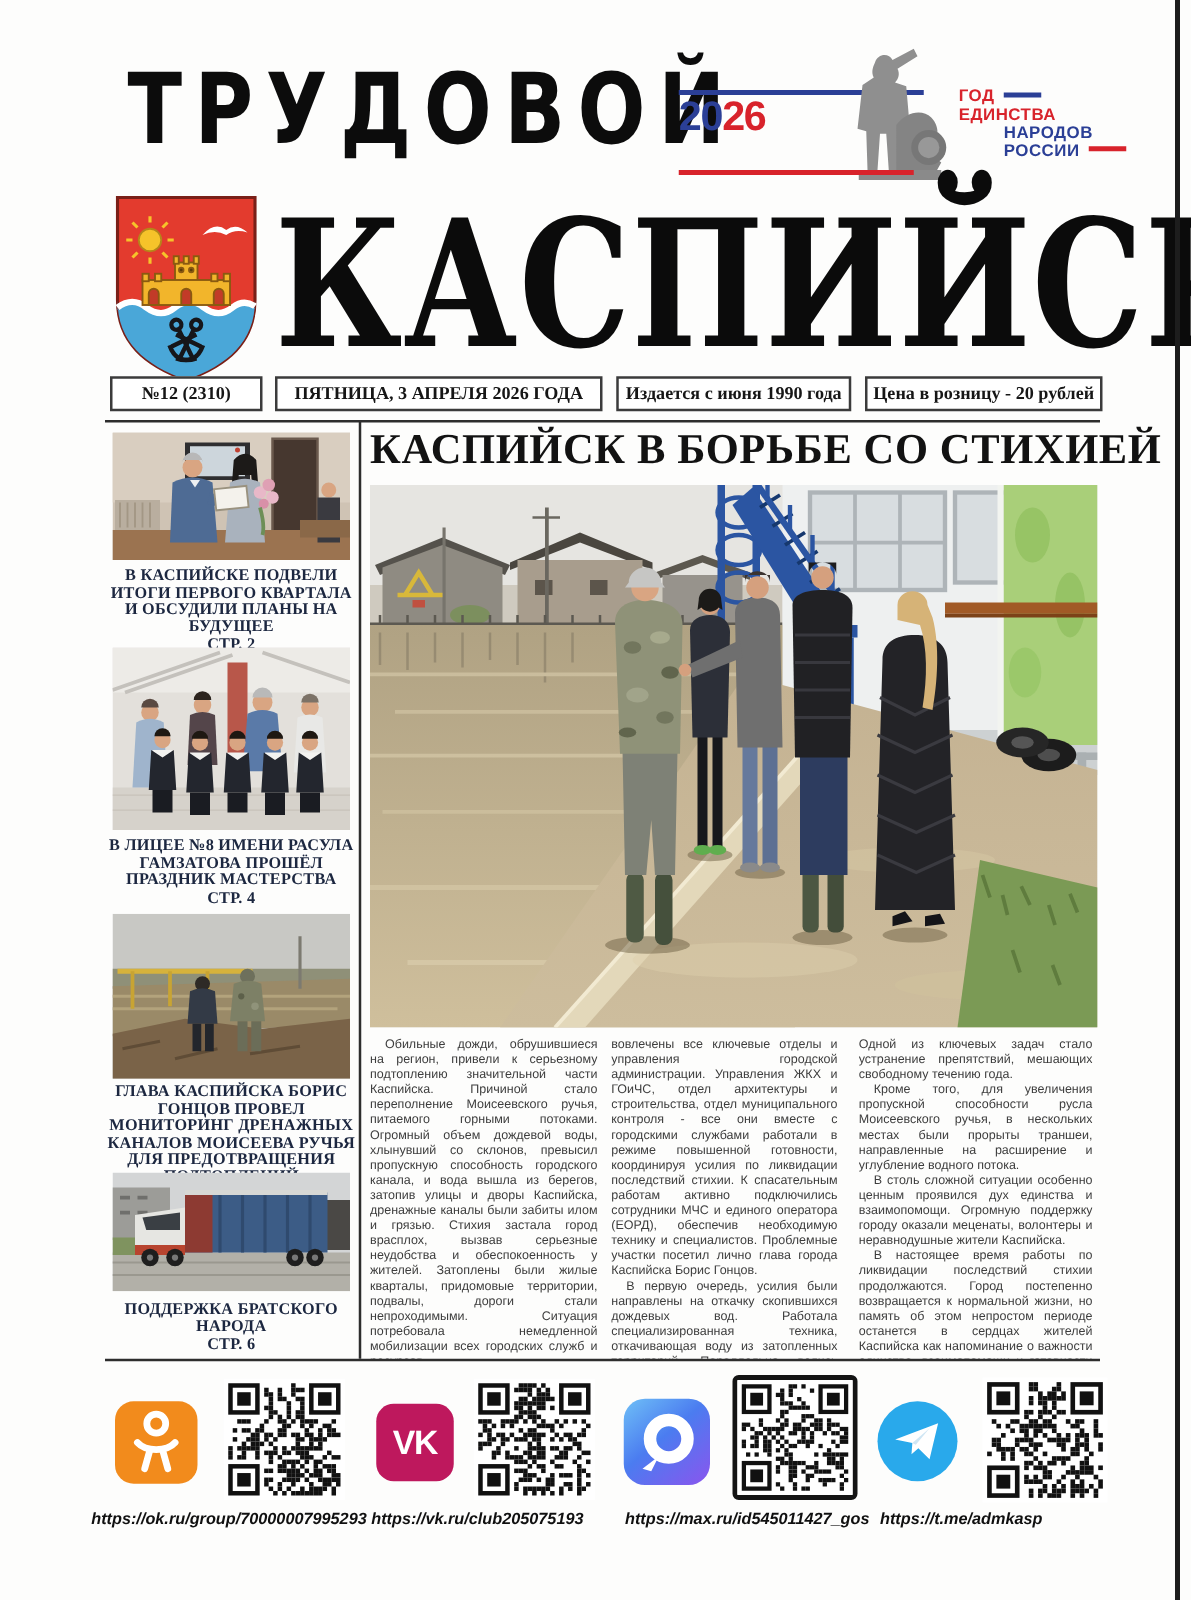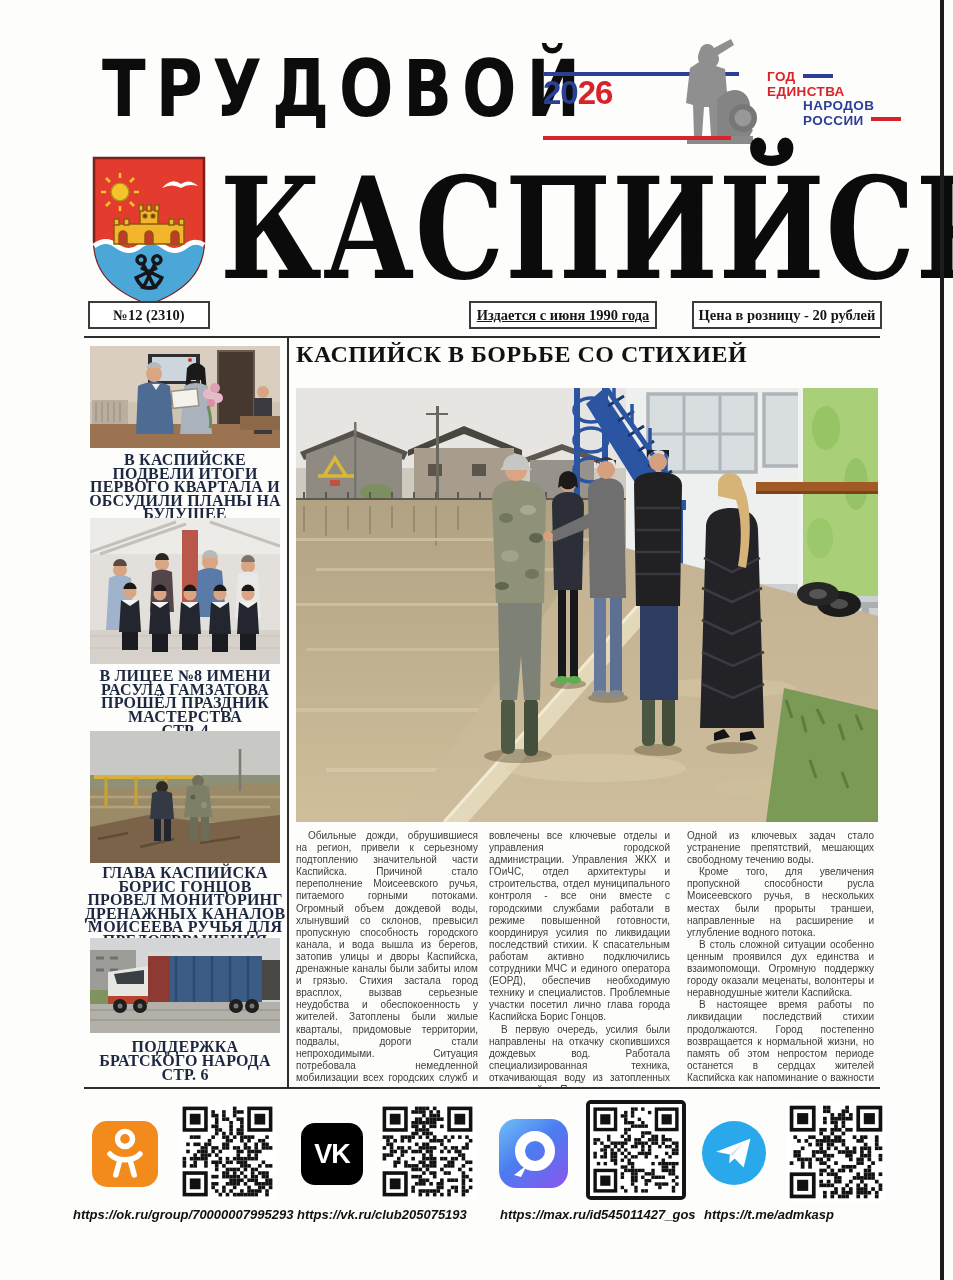--- a/index.html
+++ b/index.html
@@ -28,51 +28,51 @@
   #logo2026 .ltext{position:absolute;left:224px;top:20px;font-weight:900;font-size:13.5px;
      line-height:14.5px;letter-spacing:.4px;font-family:"Liberation Sans",sans-serif;white-space:nowrap;}
   #logo2026 .ltext .red{color:#d8232b;} #logo2026 .ltext .blue{color:#2b3f96;padding-left:36px;}
   #logo2026 .dash{display:inline-block;width:30px;height:4px;margin:0 0 3px 7px;vertical-align:middle;}
   .dash.b{background:#2b3f96;} .dash.r{background:#d8232b;}
 
   
   .ibox{top:301px;height:24px;border:2px solid #3b3b3b;background:#fff;text-align:center;
     font-family:"Liberation Serif",serif;font-weight:bold;font-size:14.5px;line-height:24px;color:#161616;}
   #ibox1{left:88px;width:118px;} #ibox2{left:220px;width:258px;}
-  #ibox3{left:469px;width:184px;text-decoration:underline;} #ibox4{left:692px;width:186px;}
+  #ibox3{left:493px;width:184px;} #ibox4{left:692px;width:186px;}
 
   
   .hline1{left:84px;top:336px;width:796px;height:2px;background:#2d2d2d;}
   .vline {left:287px;top:336px;width:2px;height:751px;background:#2d2d2d;}
   .hline2{left:84px;top:1087px;width:796px;height:2px;background:#2d2d2d;}
   .edge-right{left:940px;top:0;width:4px;height:1280px;background:#1d1d1d;}
 
   
   .sphoto{left:90px;width:190px;overflow:hidden;}
   #sp1{top:346px;height:102px;} #sp2{top:518px;height:146px;}
   #sp3{top:731px;height:132px;} #sp4{top:938px;height:95px;}
   .cap{left:84px;width:202px;text-align:center;font-family:"Liberation Serif",serif;
-    font-weight:bold;font-size:16px;line-height:13.5px;color:#1c2740;letter-spacing:.2px;}
+    font-weight:bold;font-size:13px;line-height:13.5px;color:#1c2740;letter-spacing:.2px;}
   #cap1{top:453px;} #cap2{top:669px;} #cap3{top:866px;} #cap4{top:1040px;}
   .cap .pg{display:block;margin-top:1px;}
 
   
-  #headline{left:296px;top:341px;width:582px;white-space:nowrap;
-    font-family:"Liberation Serif",serif;font-weight:bold;font-size:24px;color:#121212;letter-spacing:.5px;}
+  #headline{left:296px;top:341px;width:582px;text-align:center;white-space:nowrap;
+    font-family:"Liberation Serif",serif;font-weight:bold;font-size:34px;color:#121212;letter-spacing:.5px;}
   #mainphoto{left:296px;top:388px;width:582px;height:434px;}
   .col{top:830px;height:257px;font-size:10px;line-height:12.1px;color:#3d3d3d;
     text-align:justify;overflow:hidden;}
   #col1{left:296px;width:182px;} #col2{left:489px;width:181px;} #col3{left:687px;width:187px;}
   .col p{margin:0;text-indent:12px;}
   .col p.noindent{text-indent:0;}
 
   
   .sicon{display:flex;align-items:center;justify-content:center;}
   #ok-icon{left:92px;top:1121px;width:66px;height:66px;border-radius:15px;background:#f28b1c;}
-  #vk-icon{left:301px;top:1123px;width:62px;height:62px;border-radius:14px;background:#000000;
+  #vk-icon{left:301px;top:1123px;width:62px;height:62px;border-radius:14px;background:#be185d;
      color:#fff;font-weight:900;font-size:27px;font-family:"Liberation Sans",sans-serif;letter-spacing:-1px;}
   #max-icon{left:499px;top:1119px;width:69px;height:69px;border-radius:17px;
      background:linear-gradient(140deg,#6fc0f7 0%,#4b7cf0 45%,#8a55ee 100%);}
   #tg-icon{left:702px;top:1121px;width:64px;height:64px;border-radius:50%;background:#29a9eb;}
   .qr{background:#fff;}
   #qr1{left:179px;top:1103px;width:97px;height:97px;}
   #qr2{left:379px;top:1103px;width:97px;height:97px;}
   #qr3w{left:586px;top:1100px;width:100px;height:100px;border:4px solid #141414;border-radius:5px;box-sizing:border-box;}
   #qr3{width:100%;height:100%;}
   #qr4{left:786px;top:1102px;width:100px;height:100px;}
@@ -140,20 +140,21 @@
       <g transform="rotate(26 63 124)">
         <circle cx="63" cy="106" r="4"></circle>
           <path d="M63,110 V136 M52,120 H74 M51,130 q12,12 24,0"></path>
       </g>
     </g>
   </svg>
 
   <div class="abs" id="title-main">КАСПИЙСК</div>
 
   <div class="abs ibox" id="ibox1">№12 (2310)</div>
+  <div class="abs ibox" id="ibox2">ПЯТНИЦА, 3 АПРЕЛЯ 2026 ГОДА</div>
   <div class="abs ibox" id="ibox3">Издается с июня 1990 года</div>
   <div class="abs ibox" id="ibox4">Цена в розницу - 20 рублей</div>
 
   <div class="abs hline1"></div>
   <div class="abs vline"></div>
   <div class="abs hline2"></div>
   <div class="abs edge-right"></div>
 
   <svg class="abs sphoto" id="sp1" viewBox="0 0 190 102" preserveAspectRatio="none">
     <rect width="190" height="102" fill="#cfc3b4"></rect>
@@ -476,21 +477,21 @@
 
   <div class="abs col" id="col1">
     <p>Обильные дожди, обрушившиеся на регион, привели к серьезному подтоплению значительной части Каспийска. Причиной стало переполнение Моисеевского ручья, питаемого горными потоками. Огромный объем дождевой воды, хлынувший со склонов, превысил пропускную способность городского канала, и вода вышла из берегов, затопив улицы и дворы Каспийска, дренажные каналы были забиты илом и грязью. Стихия застала город врасплох, вызвав серьезные неудобства и обеспокоенность у жителей. Затоплены были жилые кварталы, придомовые территории, подвалы, дороги стали непроходимыми. Ситуация потребовала немедленной мобилизации всех городских служб и ресурсов.</p>
 
   </div>
   <div class="abs col" id="col2">
     <p class="noindent">вовлечены все ключевые отделы и управления городской администрации. Управления ЖКХ и ГОиЧС, отдел архитектуры и строительства, отдел муниципального контроля - все они вместе с городскими службами работали в режиме повышенной готовности, координируя усилия по ликвидации последствий стихии. К спасательным работам активно подключились сотрудники МЧС и единого оператора (ЕОРД), обеспечив необходимую технику и специалистов. Проблемные участки посетил лично глава города Каспийска Борис Гонцов.</p>
     <p>В первую очередь, усилия были направлены на откачку скопившихся дождевых вод. Работала специализированная техника, откачивающая воду из затопленных территорий. Параллельно велись работы по восстановлению нормального русла Моисеевского ручья.</p>
   </div>
   <div class="abs col" id="col3">
-    <p class="noindent">Одной из ключевых задач стало устранение препятствий, мешающих свободному течению воды.</p>
+    <p class="noindent">Одной из ключевых задач стало устранение препятствий, мешающих свободному течению года.</p>
     <p>Кроме того, для увеличения пропускной способности русла Моисеевского ручья, в нескольких местах были прорыты траншеи, направленные на расширение и углубление водного потока.</p>
     <p>В столь сложной ситуации особенно ценным проявился дух единства и взаимопомощи. Огромную поддержку городу оказали меценаты, волонтеры и неравнодушные жители Каспийска.</p>
     <p>В настоящее время работы по ликвидации последствий стихии продолжаются. Город постепенно возвращается к нормальной жизни, но память об этом непростом периоде останется в сердцах жителей Каспийска как напоминание о важности единства, взаимопомощи и готовности к любым испытаниям.</p>
   </div>
 
   <div class="abs sicon" id="ok-icon">
     <svg width="44" height="52" viewBox="0 0 48 62">
       <circle cx="24" cy="13" r="9" fill="none" stroke="#fff" stroke-width="6.5"></circle>
       <path d="M6,31 C14,40 34,40 42,31" fill="none" stroke="#fff" stroke-width="6.5" stroke-linecap="round"></path>
       <path d="M18,38 L13,56 M30,38 L35,56" fill="none" stroke="#fff" stroke-width="6.5" stroke-linecap="round"></path>

